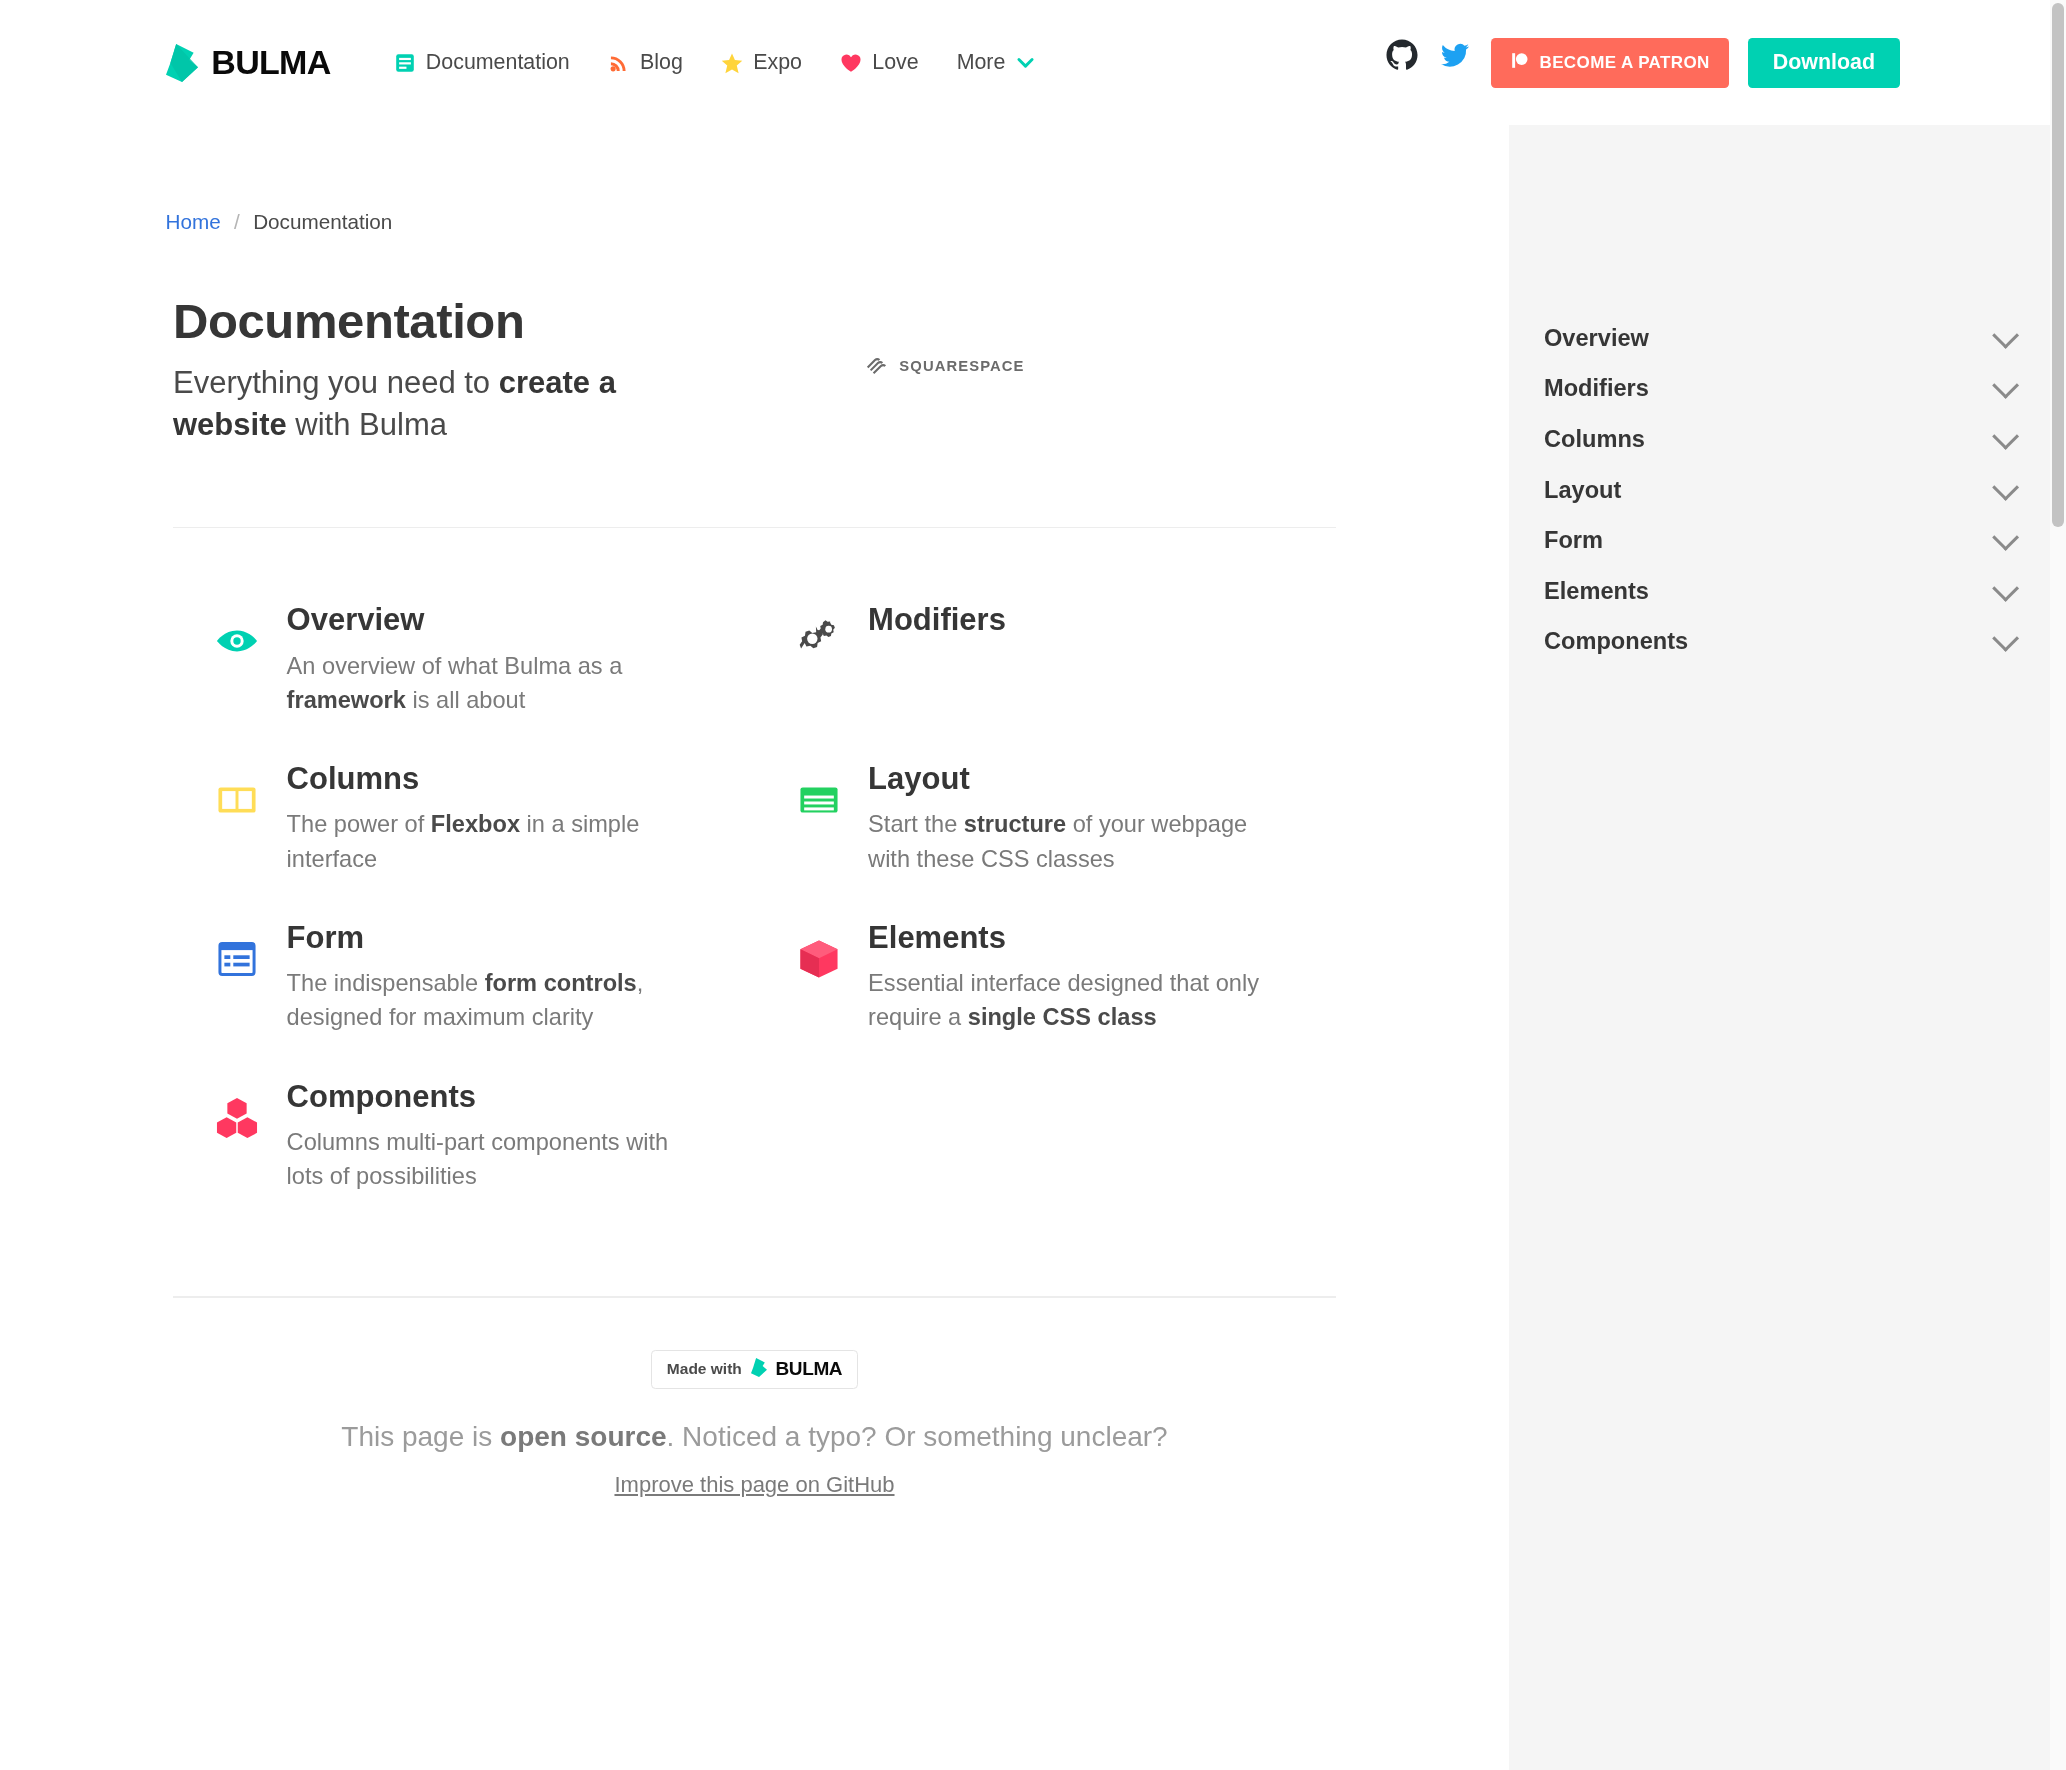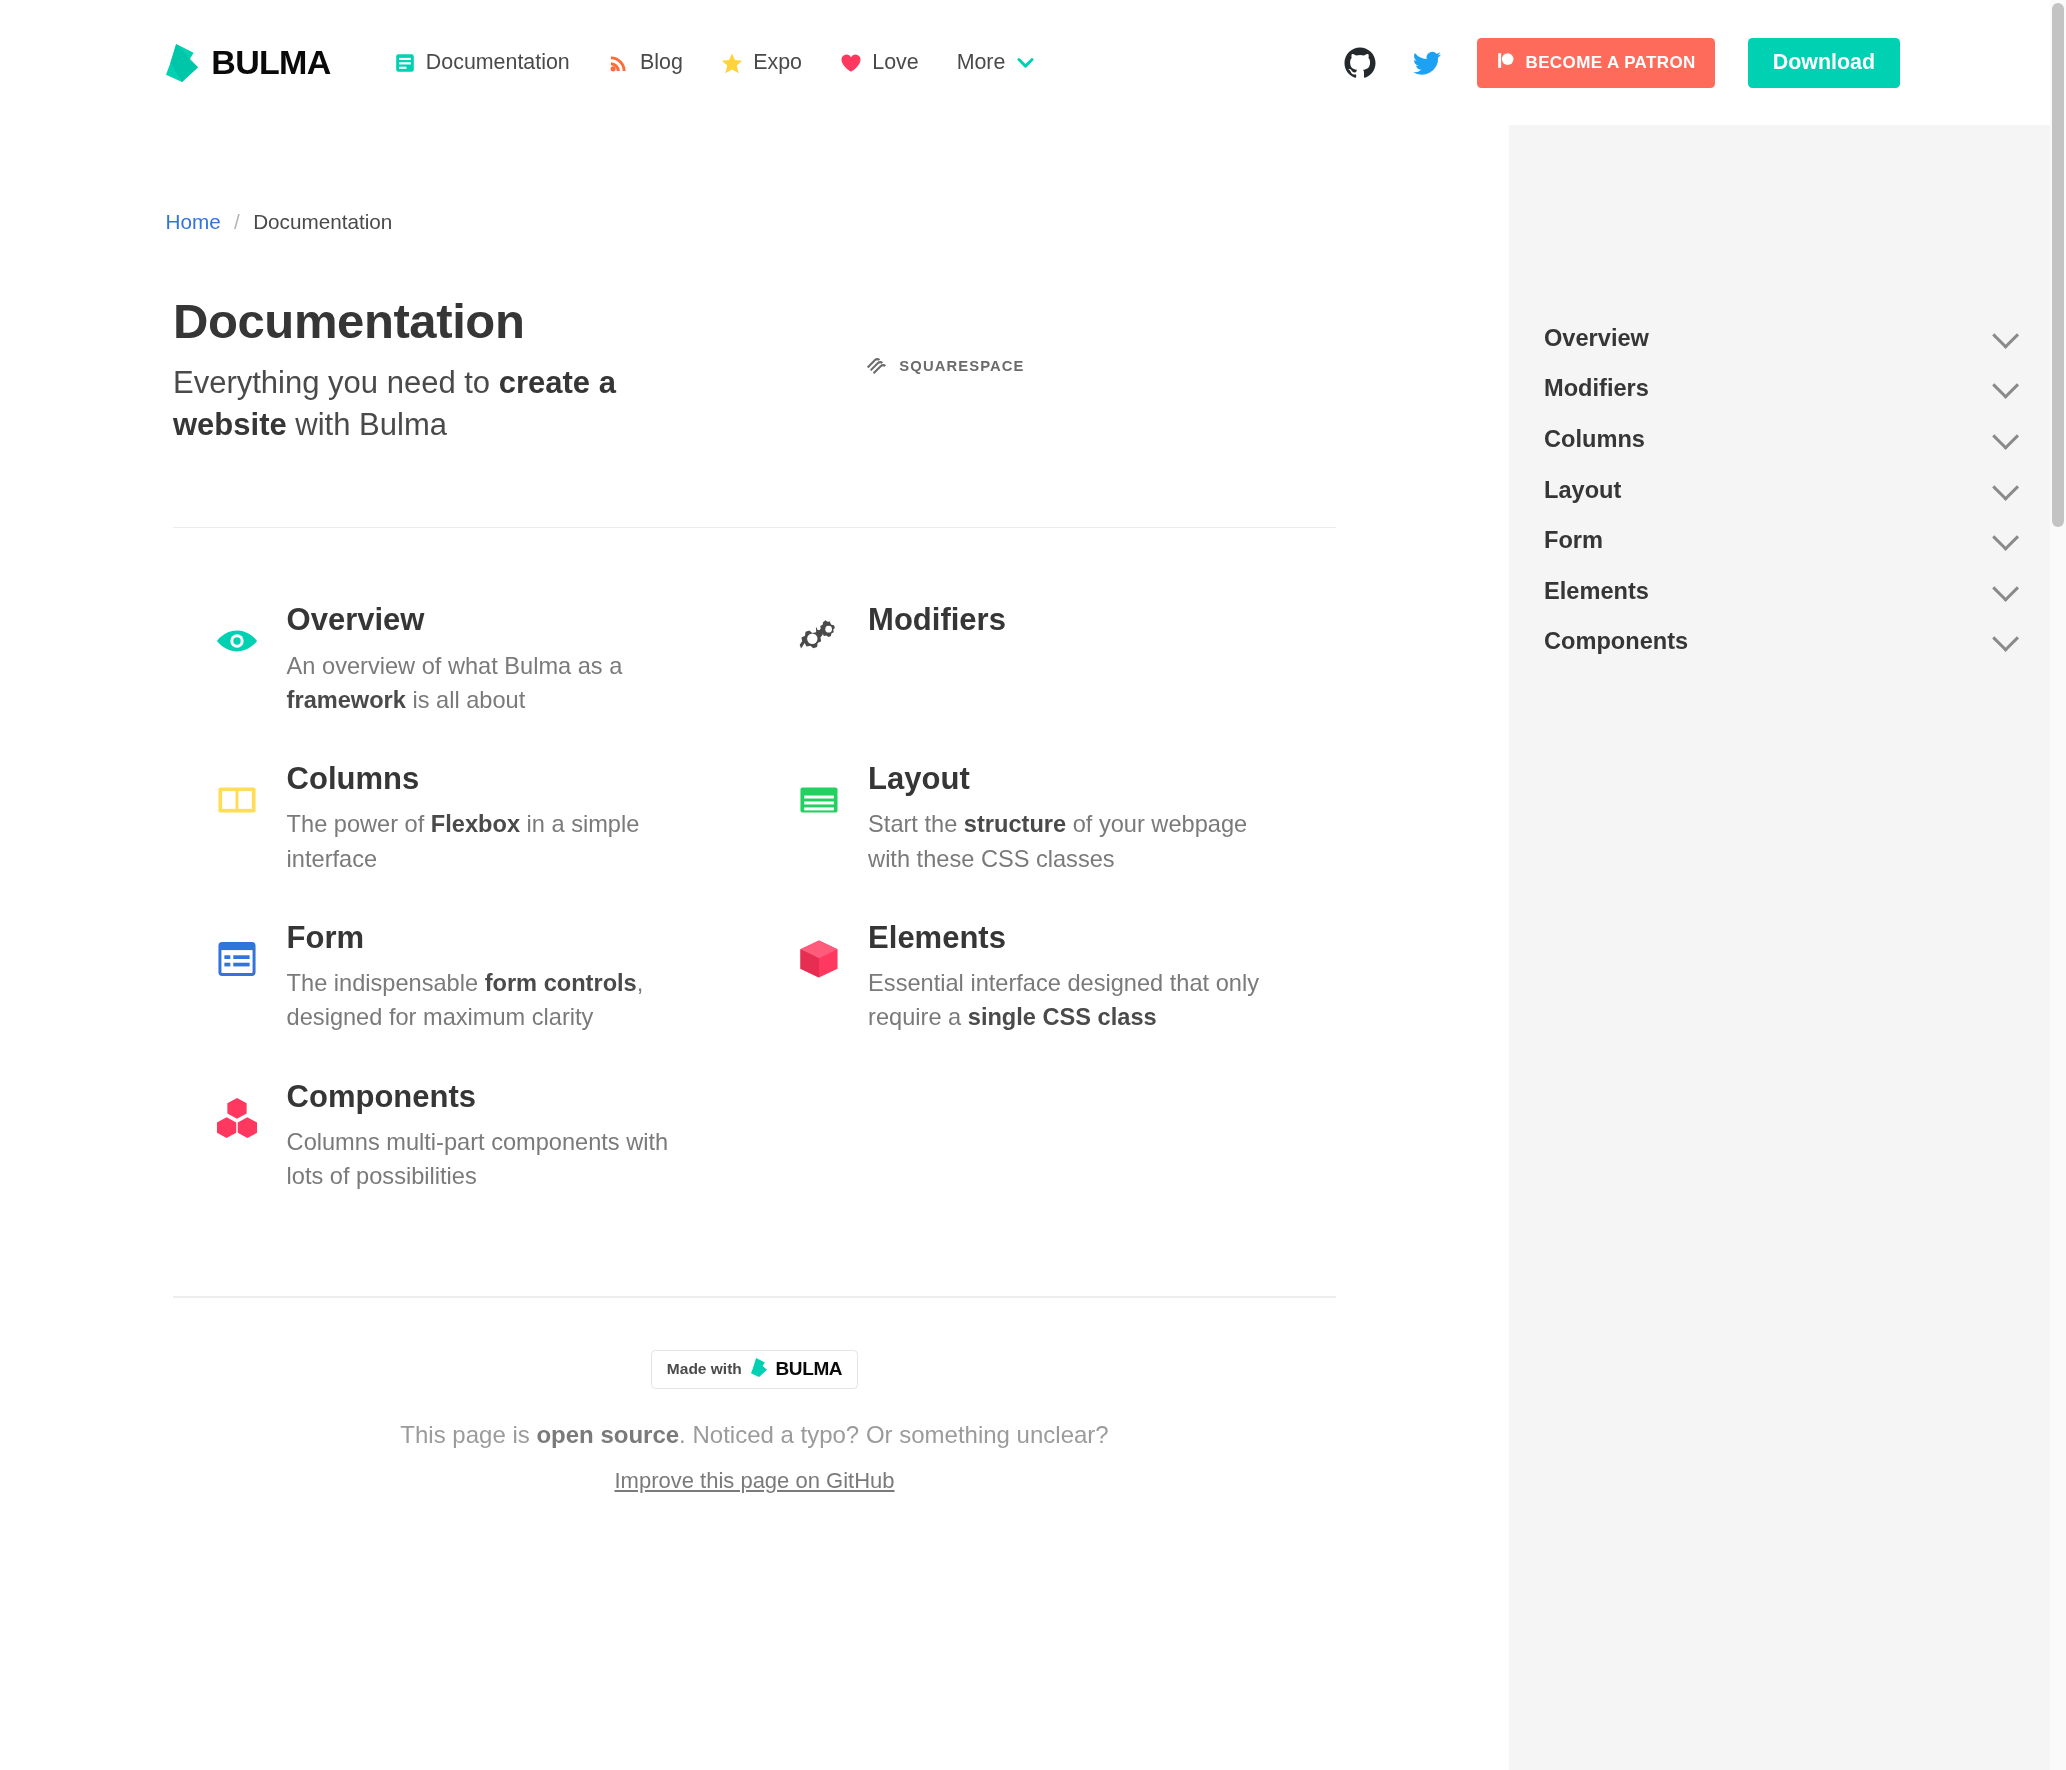--- a/index.html
+++ b/index.html
@@ -46,22 +46,22 @@
     font-size: 21.4px;
     color: #4a4a4a;
     cursor: pointer;
     white-space: nowrap;
   }
   .nav-ico { width: 22px; height: 22px; display: inline-block; position: relative; flex: 0 0 auto;}
 
   .nav-right {
     margin-left: auto;
     display: flex;
-    align-items: center;
-    gap: 33px;
+    align-items: flex-start;
+    gap: 19px;
   }
   .social-ico { width: 34px; height: 34px; cursor: pointer; }
   .btn {
     border-radius: 4.4px;
     font-size: 17px;
     font-weight: bold;
     letter-spacing: 0.4px;
     display: flex;
     align-items: center;
     justify-content: center;
@@ -218,21 +218,21 @@
     border: 1.5px solid #e4e4e4;
     border-radius: 4.4px;
     padding: 7.4px 14.8px;
     background: #fff;
     cursor: pointer;
   }
   .made-with-label { font-size: 15.5px; font-weight: bold; color: #4a4a4a;}
   .made-with-bulma { font-size: 19px; font-weight: bold; color: #0a0a0a; letter-spacing: -0.4px;}
   .footer-text {
     margin-top: 32px;
-    font-size: 24px;
+    font-size: 28px;
     color: #9b9b9b;
   }
   .footer-text b { color: #7a7a7a; font-weight: bold;}
   .footer-link {
     display: inline-block;
     margin-top: 19px;
     font-size: 22px;
     color: #7a7a7a;
     text-decoration: underline;
     cursor: pointer;

